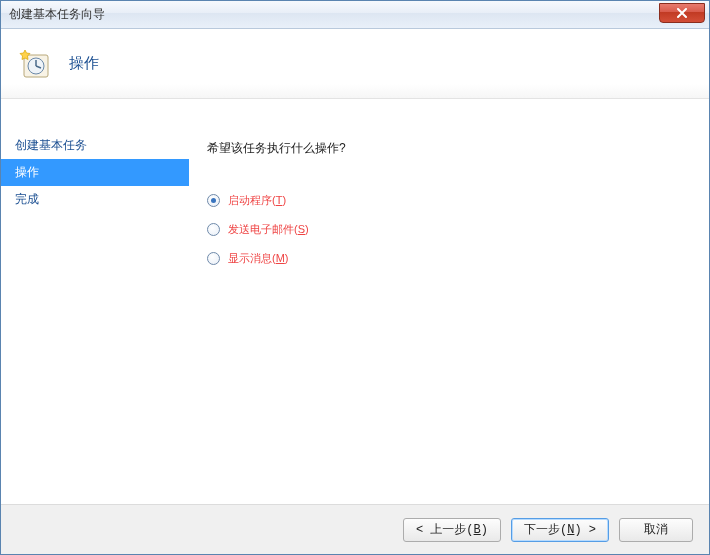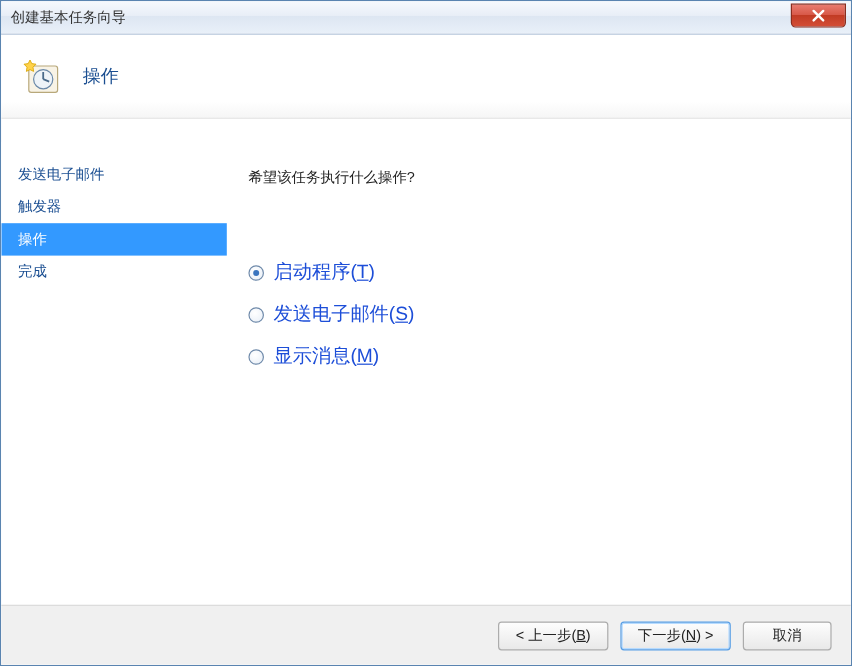--- a/index.html
+++ b/index.html
@@ -93,30 +93,30 @@
   .side-item.selected {
     background: #3399ff;
     color: #fff;
   }
   .main-panel {
     flex: 1;
     padding: 22px 24px 0 18px;
   }
   .prompt {
     color: #222;
-    margin-bottom: 60px;
+    margin-bottom: 36px;
     font-size: 12px;
   }
   .radio-row {
     display: flex;
     align-items: center;
     gap: 8px;
     margin-bottom: 14px;
-    font-size: 16px;
-    color: #1d4ed8;
+    font-size: 11px;
+    color: #ef4444;
   }
   .radio {
     width: 13px; height: 13px;
     border: 1px solid #6f8aaa;
     border-radius: 50%;
     background: radial-gradient(circle at 40% 35%, #fff 0%, #e7eef7 100%);
     display: flex; align-items:center; justify-content:center;
   }
   .radio.checked::after {
     content: "";
@@ -127,20 +127,21 @@
   .underline { text-decoration: underline; }
   .footer {
     height: 50px;
     border-top: 1px solid #dcdcdc;
     background: #f0f0f0;
     display: flex;
     align-items: center;
     justify-content: flex-end;
     padding-right: 16px;
     gap: 10px;
+    font-family: Liberation Mono, monospace;
   }
   .btn {
     min-width: 92px;
     height: 24px;
     background: linear-gradient(to bottom, #fdfdfd, #e9e9e9);
     border: 1px solid #acacac;
     border-radius: 3px;
     font-size: 12px;
     color: #222;
     display: flex;
@@ -181,22 +182,21 @@
           <line x1="17" y1="18" x2="22" y2="20" stroke="#4a6a8a" stroke-width="1.5"></line>
           <path d="M6 2 L7.5 5 L11 5.5 L8.5 8 L9 11.5 L6 10 L3 11.5 L3.5 8 L1 5.5 L4.5 5 Z" fill="#ffd24a" stroke="#d9a400" stroke-width="0.7"></path>
         </svg>
       </div>
       <div class="header-title">操作</div>
     </div>
 
     <div class="body-split">
 
       <div class="sidebar">
-        <div class="side-item">发送电子邮件</div>
-        <div class="side-item">触发器</div>
+        <div class="side-item">创建基本任务</div>
         <div class="side-item selected">操作</div>
         <div class="side-item">完成</div>
       </div>
 
       <div class="main-panel">
         <div class="prompt">希望该任务执行什么操作?</div>
 
         <div class="radio-row">
           <span class="radio checked"></span>
           <span><span>启动程序(</span><span class="underline">T</span><span>)</span></span>

